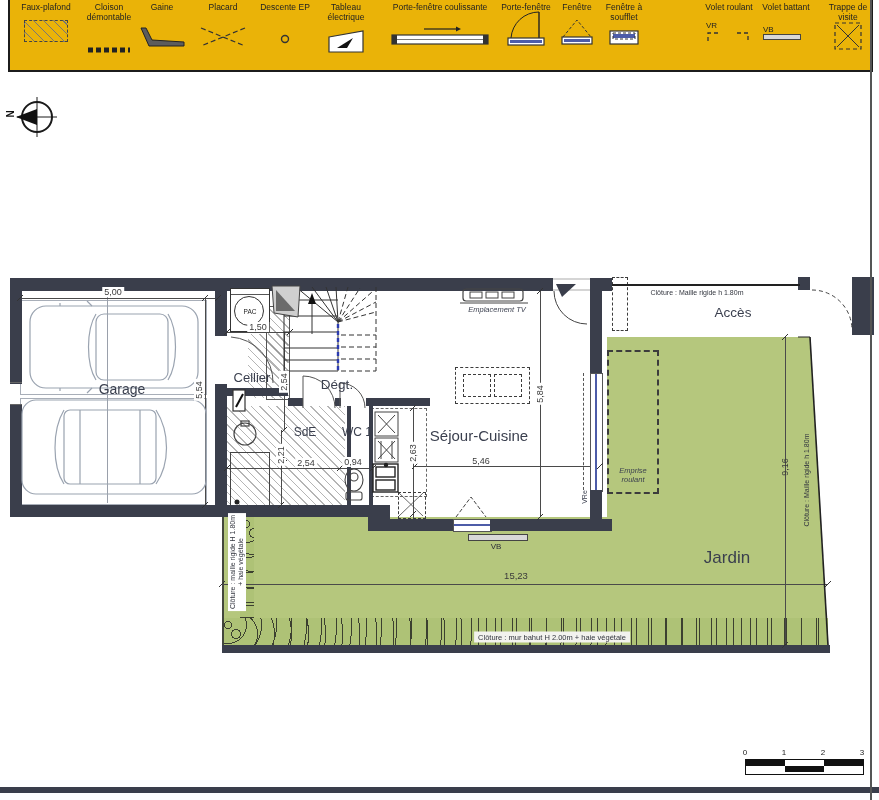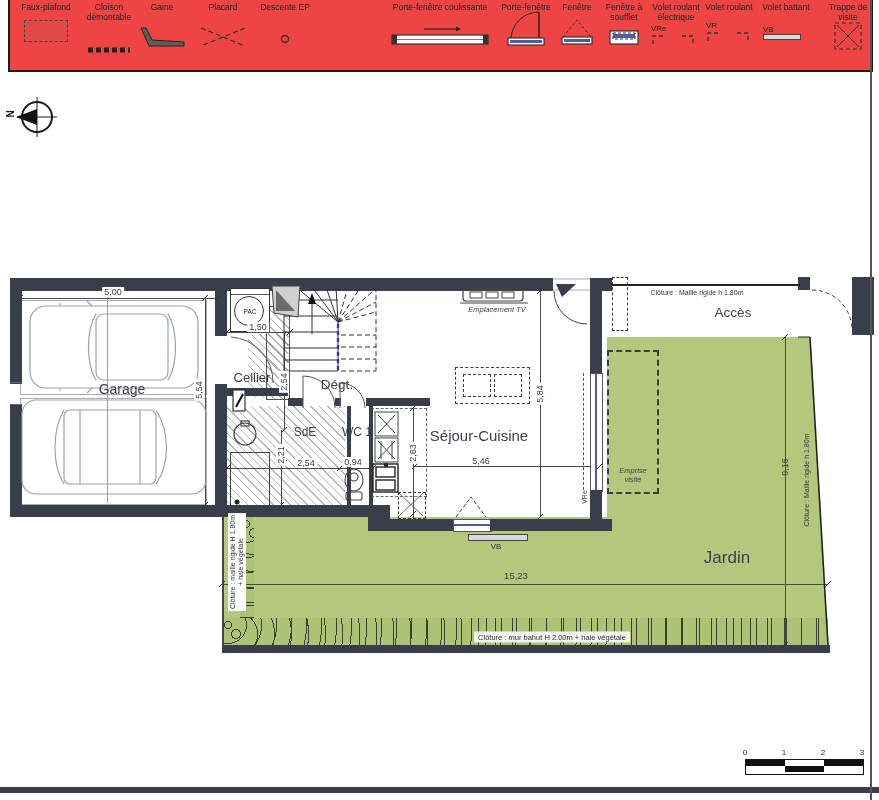--- a/index.html
+++ b/index.html
@@ -14,21 +14,21 @@
   .thinline{position:absolute;background:#9aa0ab;}
   .hatch{position:absolute;background:repeating-linear-gradient(45deg,rgba(0,0,0,0) 0 5px,rgba(120,120,120,.55) 5px 6px);}
   .pebble{position:absolute;background-color:#aec276;
      background-image:repeating-radial-gradient(circle at 6px 7px,rgba(0,0,0,0) 0 3px,#3c4030 3px 4px,rgba(0,0,0,0) 4px 15px),
                       repeating-radial-gradient(circle at 14px 16px,rgba(0,0,0,0) 0 4px,#3c4030 4px 5px,rgba(0,0,0,0) 5px 17px);}
   .green{position:absolute;background:#b5c77d;}
   .dashbox{position:absolute;border:1.5px dashed #3c3c3c;}
   .window{position:absolute;background:#fff;border:1px solid #555;}
   .fencetext{position:absolute;font-size:7px;color:#33363f;white-space:nowrap;}
   
-  #legend{position:absolute;left:8px;top:0;width:861px;height:70px;background:#ef4444;border:2px solid #1c1c1c;border-top:none;}
+  #legend{position:absolute;left:8px;top:0;width:861px;height:70px;background:#eab308;border:2px solid #1c1c1c;border-top:none;}
   .li{position:absolute;top:3px;text-align:center;transform:translateX(-50%);}
   .li-label{font-size:8.5px;line-height:9.5px;color:#222;}
   .li-sym{margin-top:4px;display:flex;justify-content:center;align-items:center;height:28px;}
   .li-tag{font-size:8px;color:#222;text-align:left;display:block;}
   svg{display:block;}
   .scale-cell{float:left;width:39px;height:6px;}
 </style>
 </head>
 <body>
 
@@ -63,20 +63,29 @@
         <svg width="50" height="24">
             <path d="M3 3 L47 21 M47 3 L3 21" stroke="#333" stroke-width="1.2" stroke-dasharray="5 3" fill="none"></path>
           </svg>
       </div>
     </div>
     <div class="li" style="left:275px;width:66px">
       <div class="li-label">Descente EP</div>
       <div class="li-sym" style="margin-top:12px">
         <svg width="12" height="12">
             <circle cx="6" cy="6" r="3.5" fill="none" stroke="#333" stroke-width="1.4"></circle>
+          </svg>
+      </div>
+    </div>
+    <div class="li" style="left:336px;width:64px">
+      <div class="li-label">Tableau électrique</div>
+      <div class="li-sym" style="margin-top:6px">
+        <svg width="42" height="26">
+            <polygon points="4,8 38,2 38,23 4,23" fill="#fff" stroke="#333" stroke-width="1.2"></polygon>
+            <polygon points="12,19 28,9 22,19" fill="#111"></polygon>
           </svg>
       </div>
     </div>
     <div class="li" style="left:430px;width:118px">
       <div class="li-label">Porte-fenêtre coulissante</div>
       <div class="li-sym" style="margin-top:8px">
         <svg width="100" height="24">
           <rect x="2" y="12" width="96" height="9" fill="#fff" stroke="#333" stroke-width="1.2"></rect>
           <line x1="2" y1="16.5" x2="98" y2="16.5" stroke="#777" stroke-width="1"></line>
           <rect x="2" y="12" width="5" height="9" fill="#333"></rect>
@@ -108,29 +117,20 @@
       </div>
     </div>
     <div class="li" style="left:614px;width:46px">
       <div class="li-label">Fenêtre à soufflet</div>
       <div class="li-sym" style="margin-top:0">
         <svg width="32" height="22">
           <rect x="2" y="6" width="28" height="13" fill="#fff" stroke="#333" stroke-width="1.2"></rect>
           <rect x="5" y="9" width="22" height="4" fill="#4d5ca8"></rect>
           <rect x="5" y="8" width="22" height="6" fill="none" stroke="#333" stroke-width="1" stroke-dasharray="3 2"></rect>
         </svg>
-      </div>
-    </div>
-    <div class="li" style="left:666px;width:70px">
-      <div class="li-label">Volet roulant électrique</div>
-      <div class="li-sym" style="display:block;text-align:left;margin-top:2px;padding-left:10px">
-        <span class="li-tag">VRe</span>
-        <svg width="44" height="12">
-            <path d="M2 11 L2 3 L13 3 M31 3 L42 3 L42 11" fill="none" stroke="#333" stroke-width="1.3" stroke-dasharray="4 3"></path>
-          </svg>
       </div>
     </div>
     <div class="li" style="left:719px;width:66px">
       <div class="li-label">Volet roulant</div>
       <div class="li-sym" style="display:block;text-align:left;margin-top:8px;padding-left:10px">
         <span class="li-tag">VR</span>
         <svg width="44" height="12">
             <path d="M2 11 L2 3 L13 3 M31 3 L42 3 L42 11" fill="none" stroke="#333" stroke-width="1.3" stroke-dasharray="4 3"></path>
           </svg>
       </div>
@@ -341,21 +341,21 @@
   <div class="lbl" style="left:252px;top:377px;font-size:13px;">Cellier</div>
   <div class="lbl" style="left:337px;top:384px;font-size:13.5px;">Dégt.</div>
   <div class="lbl" style="left:305px;top:432px;font-size:12px;">SdE</div>
   <div class="lbl" style="left:357px;top:432px;font-size:12px;">WC 1</div>
   <div class="lbl" style="left:479px;top:435px;font-size:15px;">Séjour-Cuisine</div>
   <div class="lbl" style="left:727px;top:558px;font-size:17px;">Jardin</div>
   <div class="lbl" style="left:733px;top:312px;font-size:13.5px;">Accès</div>
   <div class="lbl" style="left:497px;top:309px;font-size:7.5px;font-style:italic;">Emplacement TV</div>
   <div class="abs" style="left:610px;top:466px;width:46px;text-align:center;font-size:7.5px;font-style:italic;color:#3a3f4e;line-height:9px;">
     <div>Emprise</div>
-    <div>visite</div>
+    <div>roulant</div>
   </div>
   <div class="lbl" style="left:584px;top:497px;font-size:7px;transform:translate(-50%,-50%) rotate(-90deg);">VRe</div>
   <div class="lbl" style="left:496px;top:546px;font-size:8px;color:#2b2e38;">VB</div>
 
   <div class="fencetext" style="left:697px;top:292px;transform:translate(-50%,-50%);">Clôture : Maille rigide h 1.80m</div>
   <div class="fencetext" style="left:806px;top:480px;transform:translate(-50%,-50%) rotate(-90deg);">Clôture : Maille rigide h 1.80m</div>
   <div class="fencetext" style="left:237px;top:562px;background:#fff;padding:1px 2px;line-height:8px;text-align:center;transform:translate(-50%,-50%) rotate(-90deg);transform-origin:center;">
     <div>Clôture : maille rigide H 1.80m</div>
     <div>+ haie végétale</div>
   </div>

